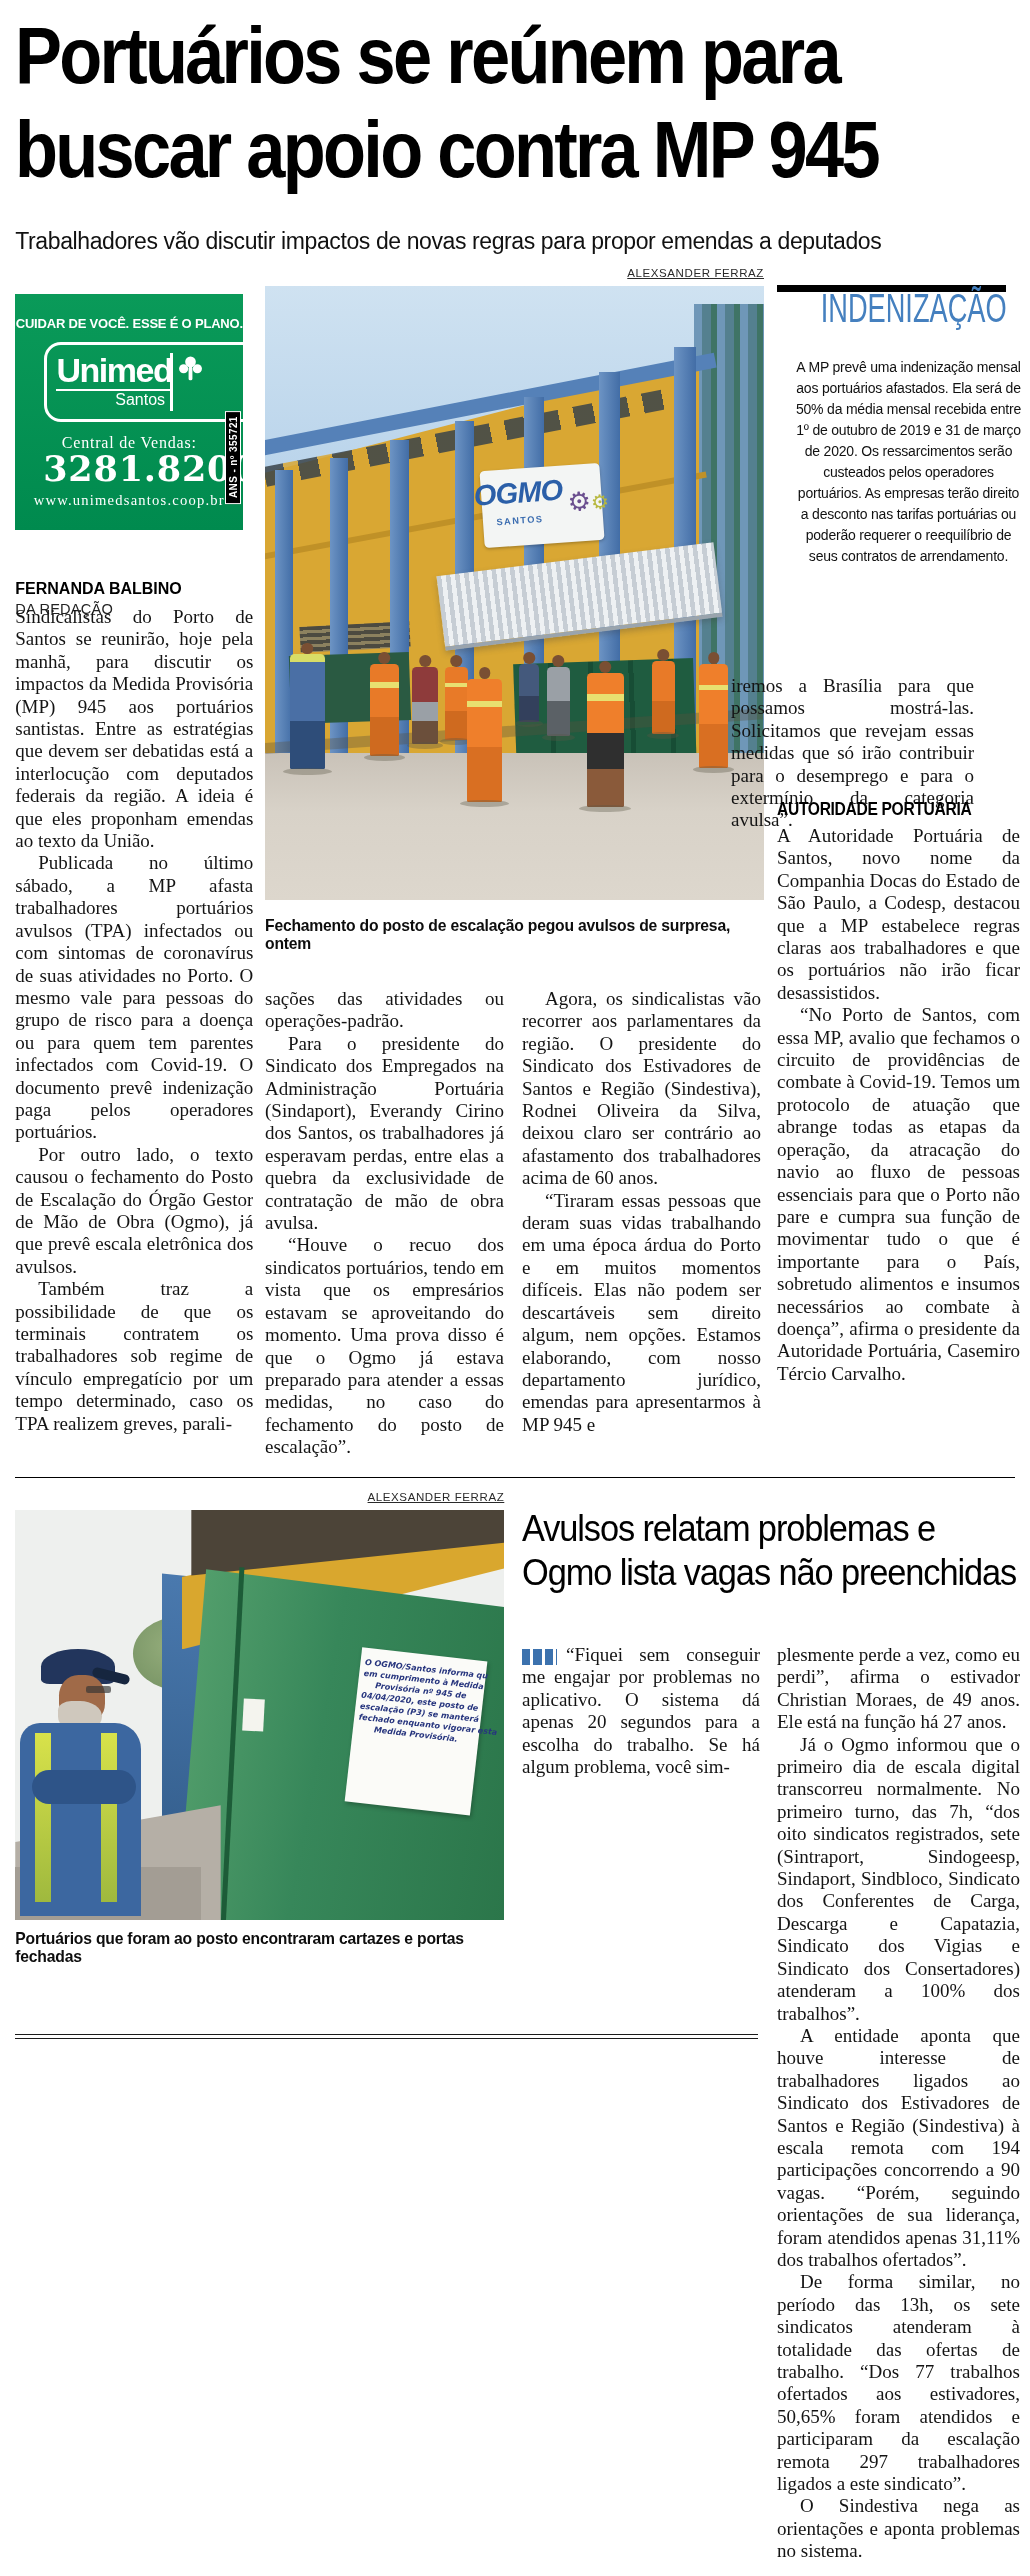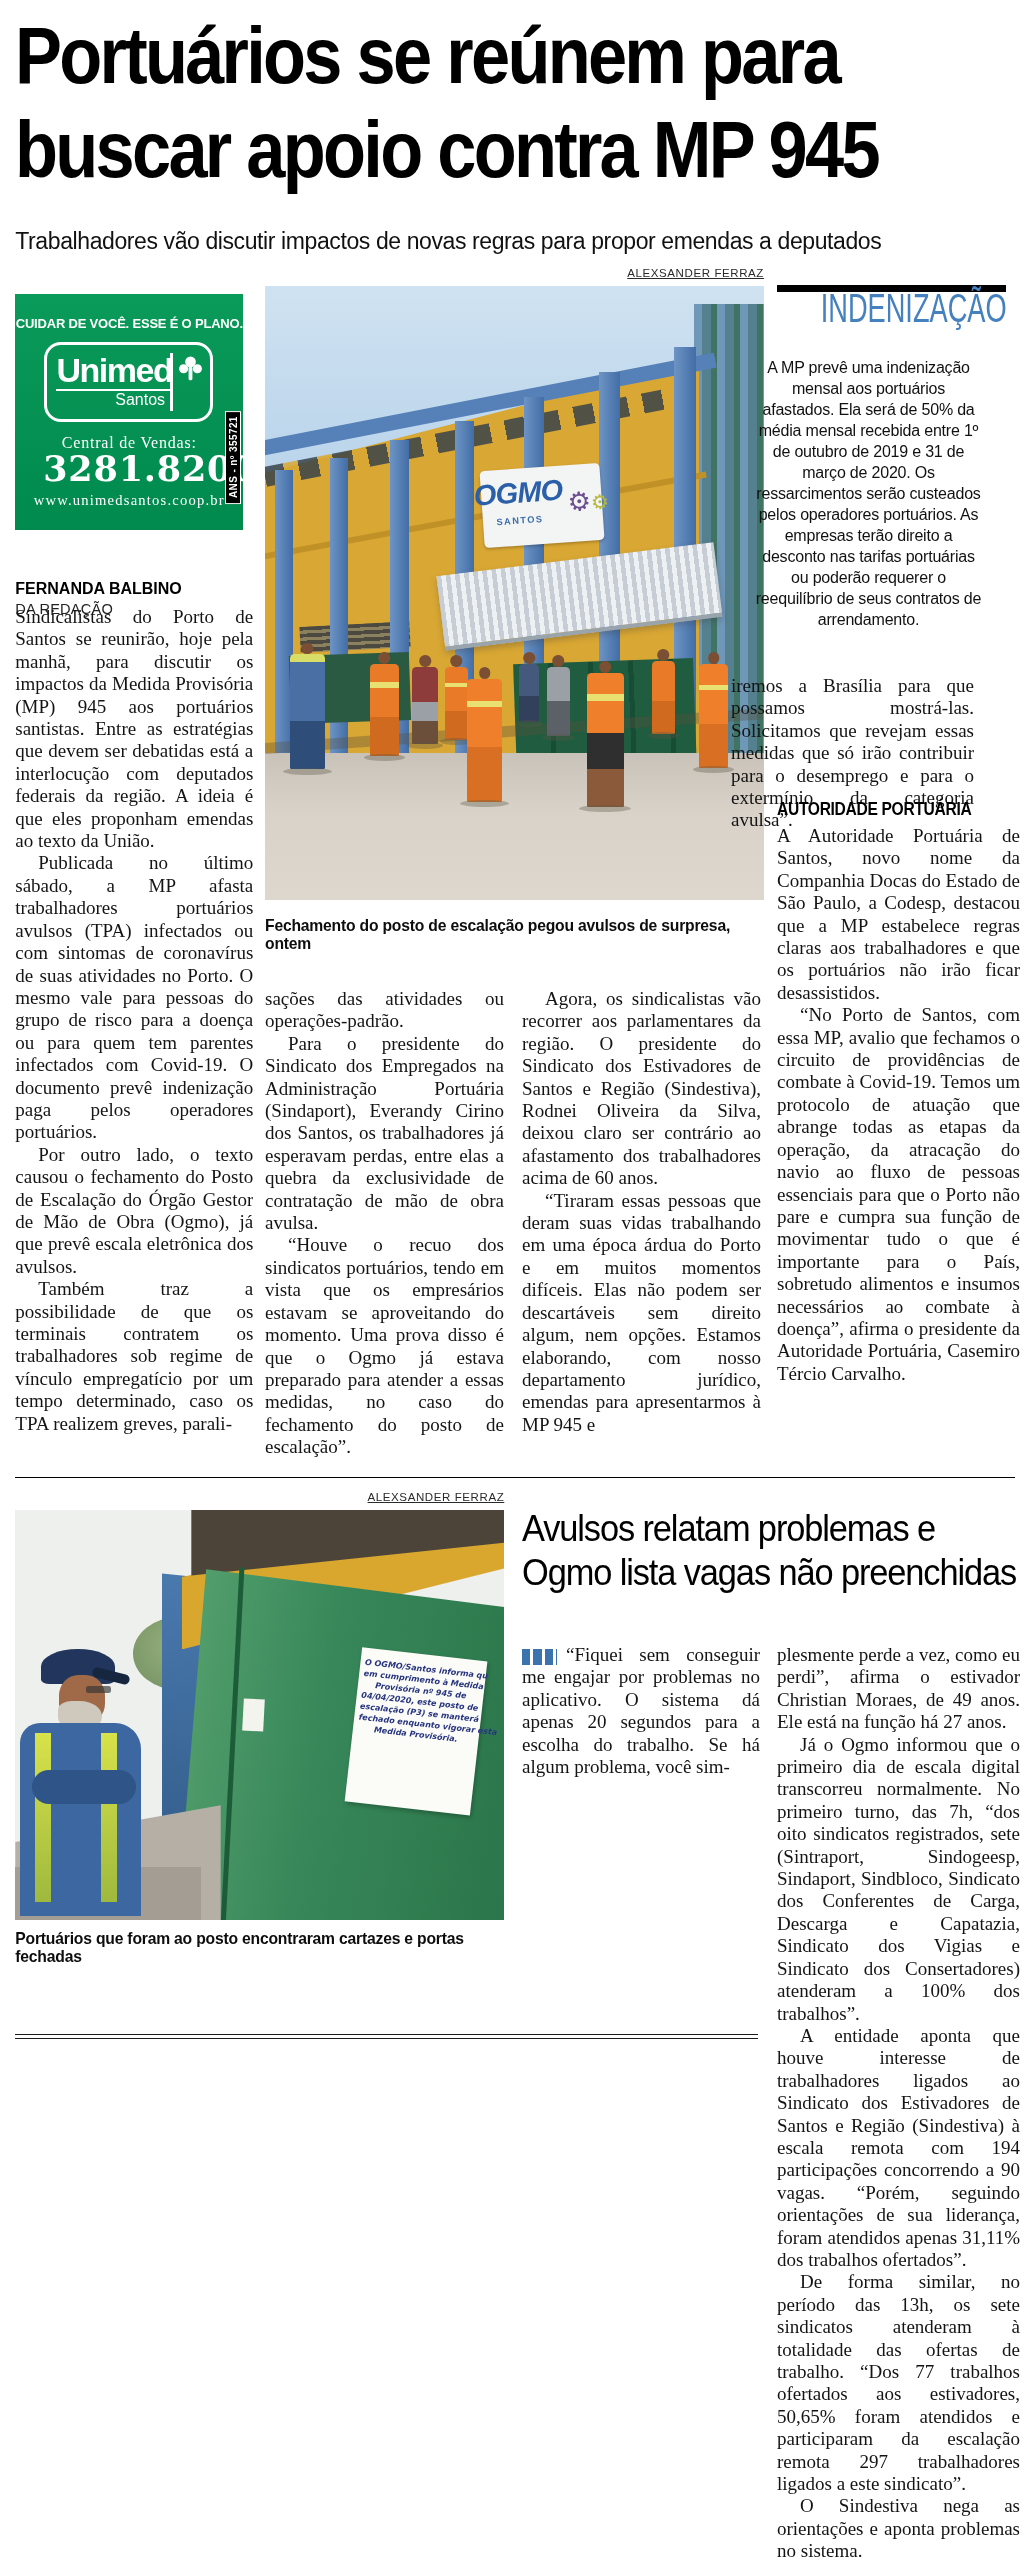--- a/index.html
+++ b/index.html
@@ -13,21 +13,21 @@
            font-family:"Liberation Sans",sans-serif;font-weight:700;font-size:80px;line-height:94px;
            letter-spacing:-3.1px;}
   .subhead{left:15.3px;top:228px;width:1000px;font-family:"Liberation Sans",sans-serif;font-size:23px;
            color:#111;letter-spacing:-0.4px;}
 
   
   .ad{left:15.3px;top:294px;width:228px;height:236px;background:linear-gradient(180deg,#0a9a59,#008a4e);
       overflow:hidden;}
   .ad-slogan{left:0;top:21.5px;width:100%;text-align:center;font-family:"Liberation Sans",sans-serif;
              font-weight:700;font-size:13px;color:#fff;letter-spacing:-0.2px;}
-  .ad-logobox{left:29px;top:48px;width:163px;height:74px;border:3.8px solid #fff;border-radius:17px;}
+  .ad-logobox{left:29px;top:48px;width:163px;height:74px;border:3.8px solid #fff;border-radius:17px;padding-left:48px;}
   .ad-brand{left:9.2px;top:6.1px;font-family:"Liberation Sans",sans-serif;font-weight:700;font-size:34px;
             color:#fff;letter-spacing:-1.5px;border-bottom:2.3px solid #fff;line-height:38px;}
   .ad-brandsub{left:68px;top:46px;font-family:"Liberation Sans",sans-serif;font-size:16px;color:#fff;}
   .ad-logodiv{left:123px;top:7.7px;width:2.3px;height:58px;background:#fff;}
   .ad-sales{left:0;top:140px;width:100%;text-align:center;font-size:16px;color:#fff;letter-spacing:0.8px;}
   .ad-phone{left:0;top:156px;width:100%;text-align:center;font-family:"DejaVu Serif",serif;
             font-weight:700;font-size:35px;color:#fff;letter-spacing:0.8px;line-height:38px;padding-left:21px;}
   .ad-site{left:0;top:198px;width:100%;text-align:center;font-size:14.6px;color:#fff;letter-spacing:1.2px;}
   .ad-ans{right:2.3px;bottom:26px;background:#000;border:1.5px solid #fff;color:#fff;
           font-family:"Liberation Sans",sans-serif;font-weight:700;font-size:10px;
@@ -42,21 +42,21 @@
   .textcol.lead-marker .para:first-child{text-indent:44px;}
   .leftcol{left:15.3px;top:606px;width:238px;height:868px;}
   .midcol1{left:265px;top:988px;width:239px;height:488px;}
   .midcol2{left:522px;top:988px;width:239px;height:488px;}
 
   
   .sb-bar{left:777px;top:285px;width:229px;height:7px;background:#000;}
   .sb-title{left:777px;top:285px;width:229px;text-align:center;font-family:"Liberation Sans",sans-serif;
             font-size:40px;line-height:46px;white-space:nowrap;}
   .sb-title span{display:inline-block;transform:scaleX(.68);transform-origin:center;}
-  .sb-body{left:754px;top:357px;width:229px;font-family:"Liberation Sans",sans-serif;font-size:16px;
+  .sb-body{left:794px;top:357px;width:229px;font-family:"Liberation Sans",sans-serif;font-size:14px;
            line-height:21px;text-align:center;color:#111;letter-spacing:-0.2px;}
   .rightcont{left:731px;top:675px;width:243px;height:161px;}
   .kicker{left:777px;top:798px;width:253px;font-family:"Liberation Sans",sans-serif;font-weight:700;
           font-size:18.4px;color:#000;white-space:nowrap;}
   .kicker span{display:inline-block;transform:scaleX(.85);transform-origin:left center;letter-spacing:-0.4px;}
   .rightcol2{left:777px;top:825px;width:243px;height:651px;}
 
   
   .rule1{left:15.3px;top:1477px;width:1000px;height:0;border-top:1.5px solid #000;}
   .rule2{left:15.3px;top:2034px;width:743px;height:3.1px;border-top:1.5px solid #1a1a1a;border-bottom:1.5px solid #1a1a1a;}

